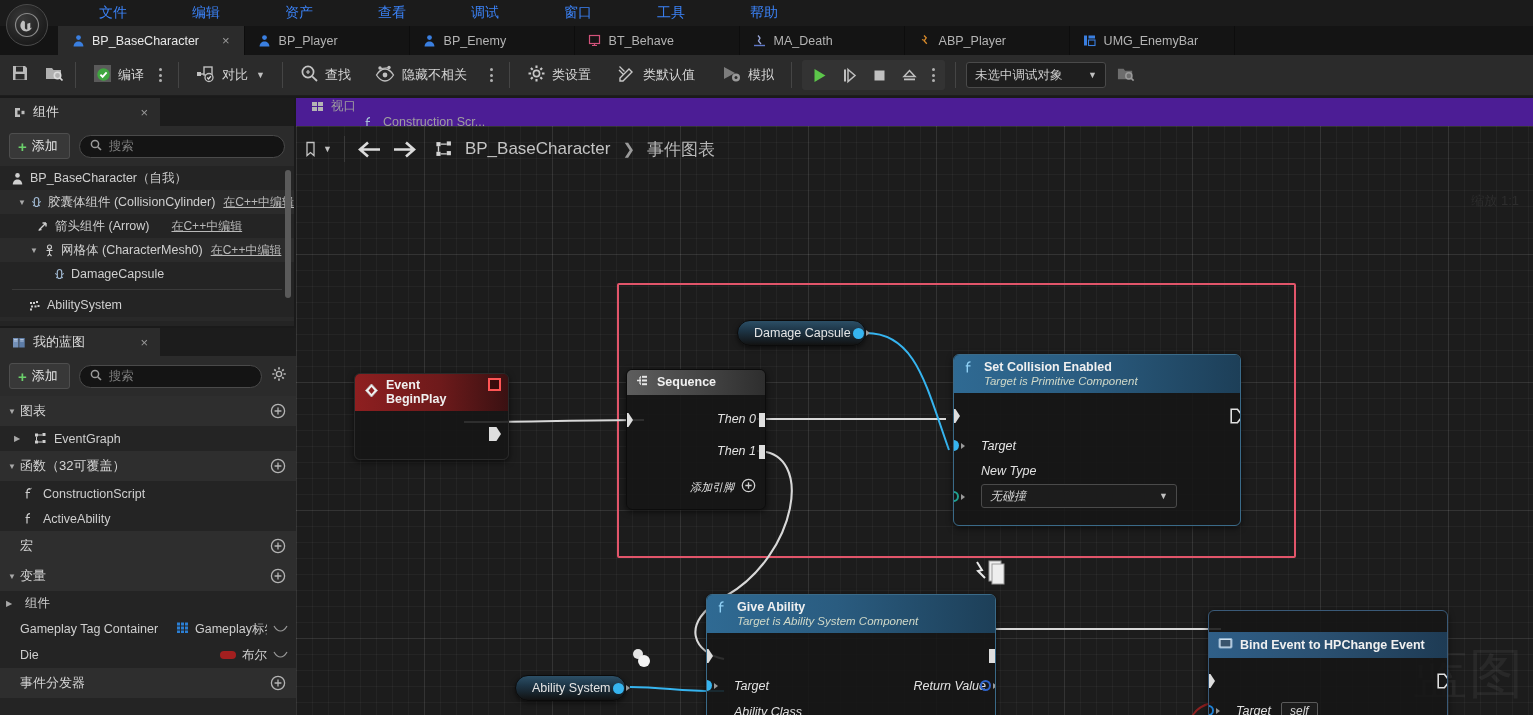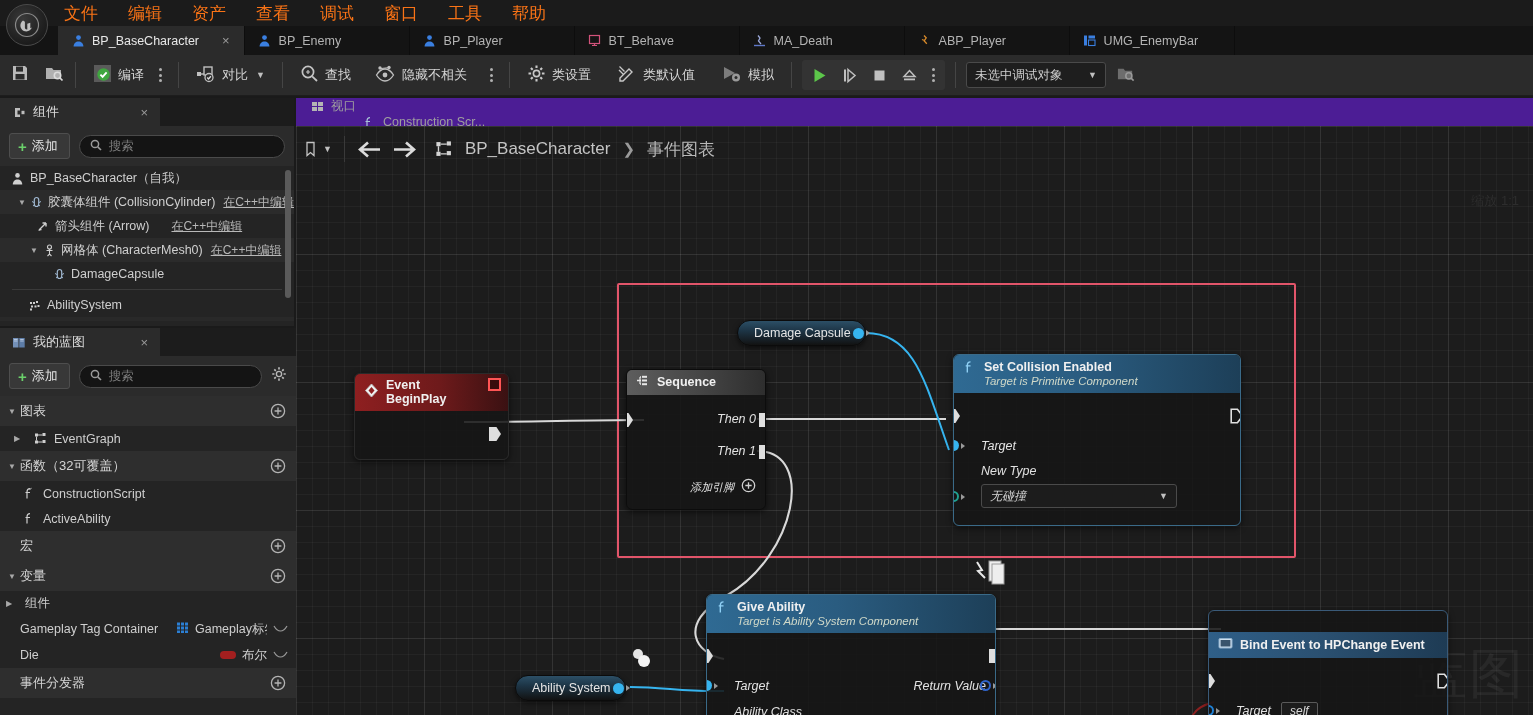--- a/index.html
+++ b/index.html
@@ -21,21 +21,21 @@
   .ue-logo {
     position: absolute; left: 6px; top: 4px; width: 42px; height: 42px;
     border-radius: 50%;
     background: radial-gradient(circle at 40% 35%, #3a3a3a 0%, #202020 60%, #111 100%);
     border: 1px solid #4a4a4a;
     display: flex; align-items: center; justify-content: center;
     font-family: "DejaVu Serif", serif; font-size: 21px; color: #d0d0d0;
     z-index: 10;
   }
   .menu-items { margin-left: 62px; display: flex; gap: 26px; }
-  .menu-item { font-size: 17px; color: #f97316; padding: 2px 2px; cursor: default; }
+  .menu-item { font-size: 14px; color: #3b82f6; padding: 2px 2px; cursor: default; margin-left: 35px; }
 
   
   .tabbar {
     position: absolute; top: 26px; left: 0; width: 1533px; height: 29px;
     background: #141414; display: flex; align-items: stretch;
   }
   .asset-tab {
     display: flex; align-items: center; gap: 7px;
     padding: 0 14px 0 13px; min-width: 165px;
     font-size: 12.5px; color: #b4b4b4; position: relative;
@@ -277,31 +277,31 @@
       <span class="tab-close">×</span>
     </div>
 
     <div class="asset-tab">
       <span class="tab-ico">
         <svg width="13" height="13" viewBox="0 0 13 13">
             <circle cx="6.5" cy="3.6" r="2.4" fill="#3a7fe0"></circle>
             <path d="M1.6 12.5c0-3 2.2-5 4.9-5s4.9 2 4.9 5z" fill="#3a7fe0"></path>
           </svg>
       </span>
-      <span>BP_Enemy</span>
+      <span>BP_Player</span>
     </div>
 
     <div class="asset-tab">
       <span class="tab-ico">
         <svg width="13" height="13" viewBox="0 0 13 13">
             <circle cx="6.5" cy="3.6" r="2.4" fill="#3a7fe0"></circle>
             <path d="M1.6 12.5c0-3 2.2-5 4.9-5s4.9 2 4.9 5z" fill="#3a7fe0"></path>
           </svg>
       </span>
-      <span>BP_Player</span>
+      <span>BP_Enemy</span>
     </div>
 
     <div class="asset-tab">
       <span class="tab-ico">
         <svg width="13" height="13" viewBox="0 0 13 13">
             <rect x="1.5" y="1.5" width="10" height="8" fill="none" stroke="#d1527a" stroke-width="1.2"></rect>
             <path d="M6.5 9.5v2M4 11.5h5" stroke="#d1527a" stroke-width="1.2"></path>
           </svg>
       </span>
       <span>BT_Behave</span>

